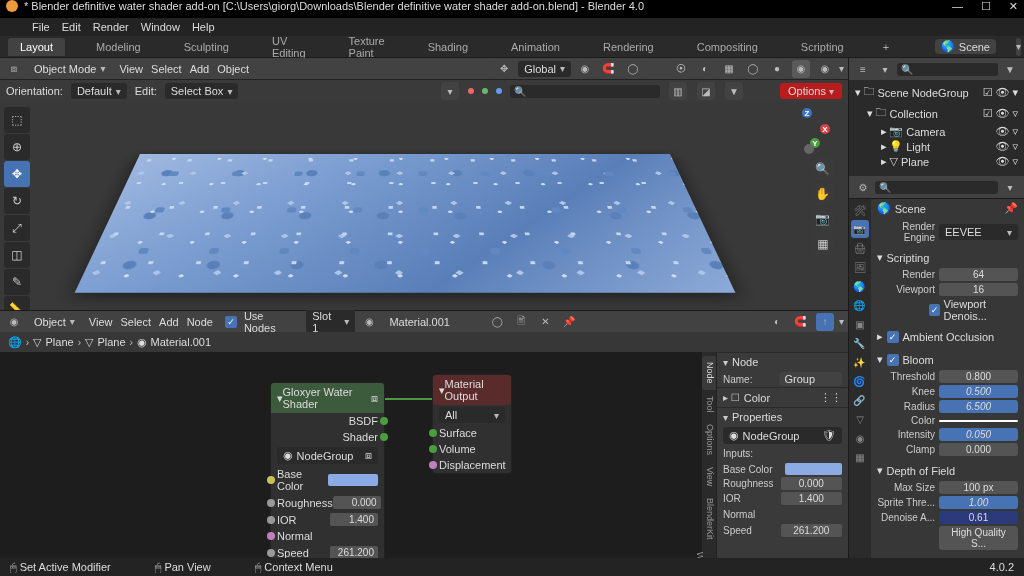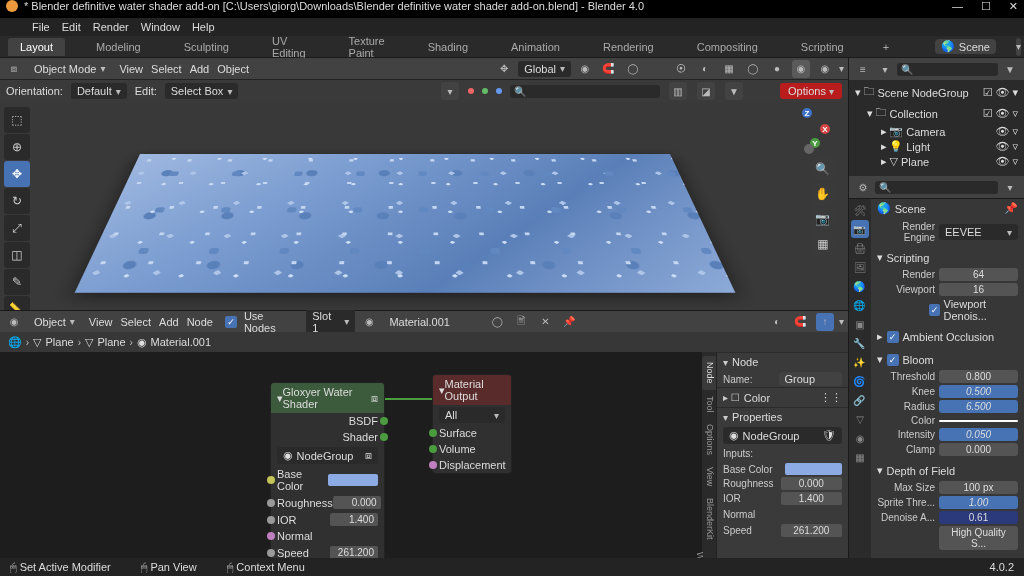--- a/index.html
+++ b/index.html
@@ -69,21 +69,21 @@
 .propTabs .pt.active { background:#4772b3;color:#fff; }
 .propBody { flex:1; overflow:hidden; padding:0; font-size:10px; }
 .section { padding:2px 6px; color:#ddd; }
 .secHdr { display:flex;align-items:center;gap:4px;padding:3px 0; }
 .secRow { display:flex;align-items:center;padding:1px 0; gap:4px; }
 .secRow .lab { width:58px; text-align:right; color:#ccc; font-size:10px;}
 .numbox { background:#545454;border-radius:3px;padding:1px 4px;flex:1;text-align:center;font-size:10px;}
 .numbox.blue { background:#4772b3; }
 .numbox.white { background:#fff;color:#000; }
 .numbox.db{background:#2a3a7a;}
-.statusbar { height:18px; background:#232323; display:flex; align-items:center; padding:0 10px; gap:30px; font-size:10px; color:#aaa; }
+.statusbar { height:18px; background:#232323; display:flex; align-items:center; padding:0 10px; gap:44px; font-size:10px; color:#aaa; }
 .drop { font-size:10px; color:#bbb; }
 svg.conn { position:absolute; top:0; left:0; width:100%; height:100%; pointer-events:none; }
 .pbtn { width:18px;height:18px;background:#424242;border-radius:3px;display:inline-flex;align-items:center;justify-content:center;font-size:10px;color:#bbb;margin:0 1px; }
 .search { background:#2a2a2a;border-radius:3px;padding:1px 4px;font-size:10px;color:#888;display:flex;align-items:center;gap:3px;flex:1; }
 .ohdr { height:22px;background:#424242;display:flex;align-items:center;padding:0 4px;gap:2px; }
 </style>
 </head>
 <body>
 
 <div class="titlebar">

